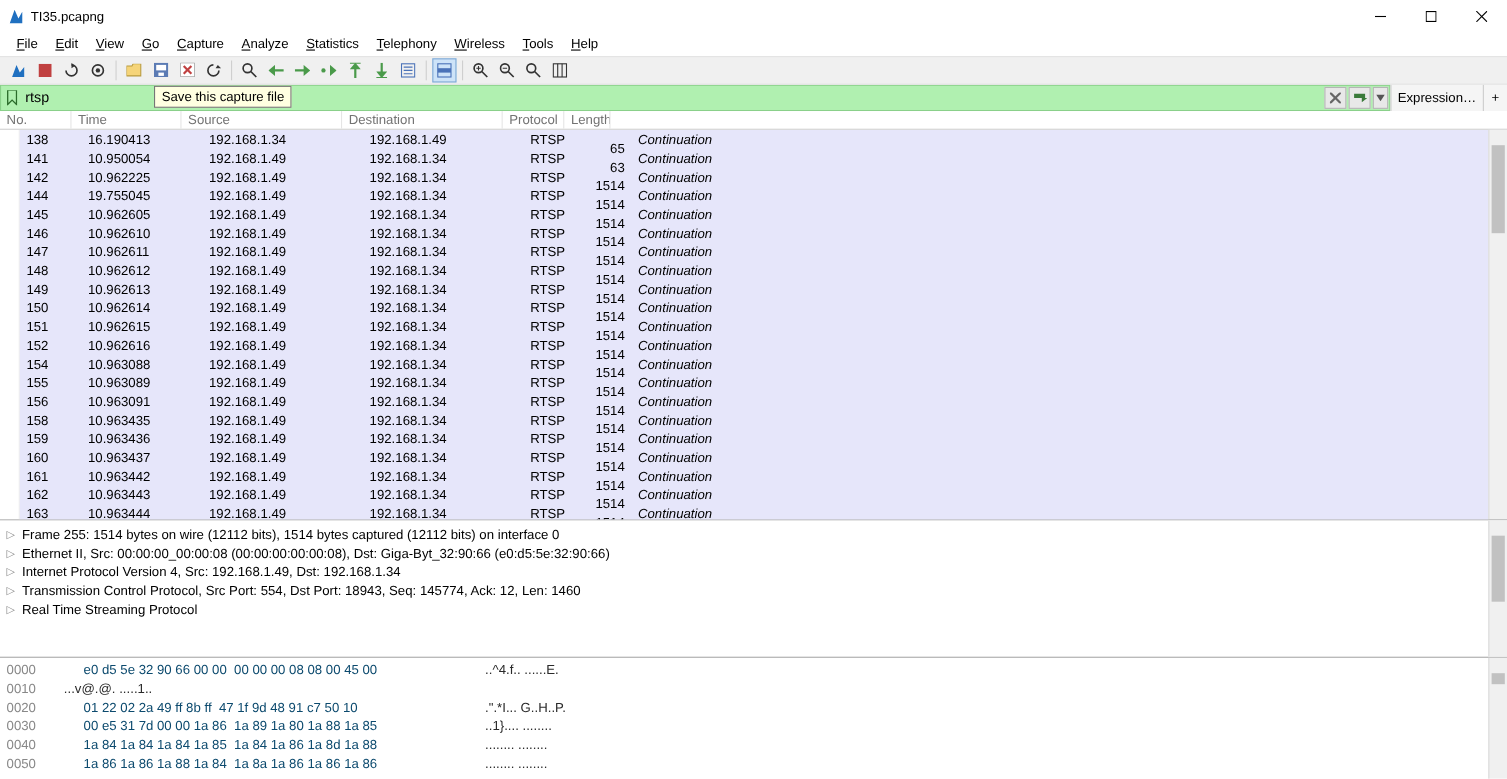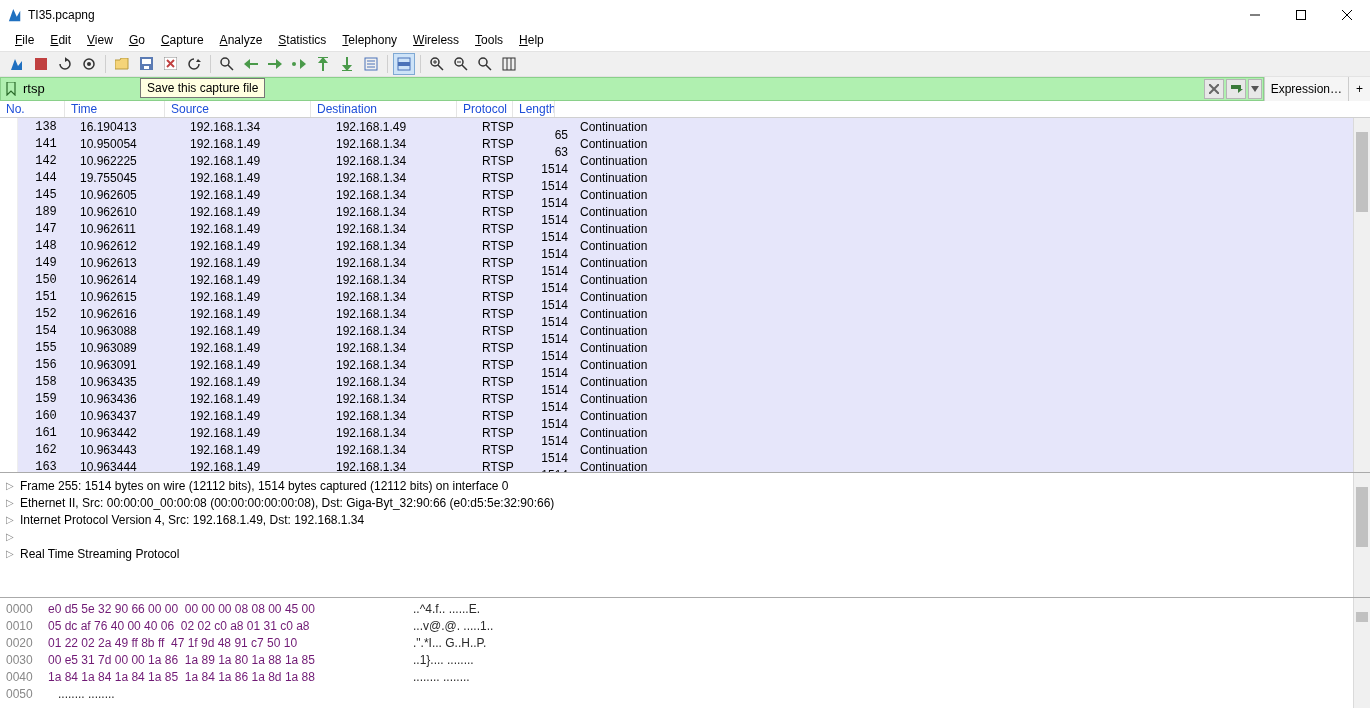--- a/index.html
+++ b/index.html
@@ -17,43 +17,43 @@
 .tbtn { width:22px; height:22px; display:flex; align-items:center; justify-content:center; border:1px solid transparent; }
 .tsep { width:1px; height:18px; background:#cfcfcf; margin:0 3px; }
 .filterbar { height:24px; background:#b0f0b0; display:flex; align-items:center; border:1px solid #8ad08a; }
 .filter-icon { width:20px; display:flex; justify-content:center; }
 .filter-input { flex:1; background:transparent; border:none; outline:none; font-size:13px; padding:0 2px; color:#000; }
 .filter-right { display:flex; align-items:center; }
 .xbtn, .dropbtn { width:20px; height:20px; display:flex; align-items:center; justify-content:center; background:#e8e8e8; margin:1px; border:1px solid #b5b5b5; }
 .expr { padding:0 6px; background:#f5f5f5; border-left:1px solid #ccc; height:24px; display:flex; align-items:center; }
 .plusbtn { width:22px; height:24px; display:flex; align-items:center; justify-content:center; background:#f5f5f5; border-left:1px solid #ccc; }
 .columns { height:18px; background:#fff; border-bottom:1px solid #d0d0d0; display:flex; align-items:center; position:relative; }
-.col { border-right:1px solid #e5e5e5; padding:0 6px; height:100%; display:flex; align-items:center; font-size:12px; color:#1d4ed8; overflow:hidden; }
+.col { border-right:1px solid #e5e5e5; padding:0 6px; height:100%; display:flex; align-items:center; font-size:12px; color:#737373; overflow:hidden; }
 .packet-area { flex:0 0 auto; height:355px; display:flex; border-bottom:1px solid #aaa; }
 .packet-list { flex:1; overflow:hidden; background:#e6e6fa; }
 .row { display:flex; height:17px; align-items:center; font-family:Consolas,monospace; font-size:12px; color:#000; background:#e6e6fa; }
 .row div { padding:0 6px; overflow:hidden; white-space:nowrap; }
-.c-no { width:56px; text-align:center;font-family:Liberation Mono, monospace; }
+.c-no { width:56px; text-align:left; }
 .c-time { width:110px; }
 .c-src { width:146px; }
 .c-dst { width:146px; }
 .c-proto { width:56px; }
 .c-len { width:42px; text-align:right;margin-top:16px; }
-.c-info { flex:1; }
+.c-info { flex:1;font-style:italic; }
 .vscroll { width:17px; background:#f0f0f0; border-left:1px solid #dadada; position:relative; }
 .vscroll .thumb { position:absolute; left:2px; right:2px; background:#c1c1c1; }
 .details { height:126px; border-bottom:1px solid #aaa; display:flex; }
 .details-body { flex:1; padding:4px 6px; font-family:Consolas,monospace; font-size:12px; overflow:hidden; }
 .detail-line { display:flex; align-items:center; height:17px; gap:4px; }
 .caret { color:#888; font-size:10px; width:10px; }
 .hex { flex:1; display:flex; }
 .hex-body { flex:1; padding:4px 6px; font-family:Consolas,monospace; font-size:12px; color:#6a6a6a; overflow:hidden; }
 .hex-line { display:flex; height:17px; }
 .hex-off { width:42px; color:#888; }
-.hex-bytes { width:355px; color:#701a75; white-space:pre; }
+.hex-bytes { width:355px; color:#0c4a6e; white-space:pre;margin-left:28px; }
 .hex-ascii { color:#2a2a2a; white-space:pre; }
 .tooltip { position:absolute; top:26px; left:140px; background:#ffffe1; border:1px solid #767676; padding:2px 6px; font-size:12px; z-index:50; }
 .leftgutter { width:18px; background:#fff; border-right:1px solid #eee; }
 svg { display:block; }
 </style>
 </head>
 <body>
 
 <div class="titlebar">
   <div class="titlebar-left">
@@ -315,21 +315,21 @@
       <div class="row">
         <div class="c-no">145</div>
         <div class="c-time">10.962605</div>
         <div class="c-src">192.168.1.49</div>
         <div class="c-dst">192.168.1.34</div>
         <div class="c-proto">RTSP</div>
         <div class="c-len">1514</div>
         <div class="c-info">Continuation</div>
       </div>
       <div class="row">
-        <div class="c-no">189</div>
+        <div class="c-no">146</div>
         <div class="c-time">10.962610</div>
         <div class="c-src">192.168.1.49</div>
         <div class="c-dst">192.168.1.34</div>
         <div class="c-proto">RTSP</div>
         <div class="c-len">1514</div>
         <div class="c-info">Continuation</div>
       </div>
       <div class="row">
         <div class="c-no">147</div>
         <div class="c-time">10.962611</div>
@@ -480,59 +480,60 @@
       <div class="detail-line">
         <span class="caret">▷</span>
         <span>Ethernet II, Src: 00:00:00_00:00:08 (00:00:00:00:00:08), Dst: Giga-Byt_32:90:66 (e0:d5:5e:32:90:66)</span>
       </div>
       <div class="detail-line">
         <span class="caret">▷</span>
         <span>Internet Protocol Version 4, Src: 192.168.1.49, Dst: 192.168.1.34</span>
       </div>
       <div class="detail-line">
         <span class="caret">▷</span>
+        <span>Transmission Control Protocol, Src Port: 554, Dst Port: 18943, Seq: 145774, Ack: 12, Len: 1460</span>
       </div>
       <div class="detail-line">
         <span class="caret">▷</span>
         <span>Real Time Streaming Protocol</span>
       </div>
     </div>
   <div class="vscroll">
       <div class="thumb" style="top:14px;height:60px"></div>
     </div>
 </div>
 
 <div class="hex">
   <div class="hex-body" id="hex-body">
       <div class="hex-line">
         <span class="hex-off">0000</span>
         <span class="hex-bytes">e0 d5 5e 32 90 66 00 00  00 00 00 08 08 00 45 00</span>
         <span class="hex-ascii">   ..^4.f.. ......E.</span>
       </div>
       <div class="hex-line">
         <span class="hex-off">0010</span>
-        <span class="hex-bytes">05 dc af 76 40 00 40 06  02 02 c0 a8 01 31 c0 a8</span>
         <span class="hex-ascii">   ...v@.@. .....1..</span>
       </div>
       <div class="hex-line">
         <span class="hex-off">0020</span>
         <span class="hex-bytes">01 22 02 2a 49 ff 8b ff  47 1f 9d 48 91 c7 50 10</span>
         <span class="hex-ascii">   .".*I... G..H..P.</span>
       </div>
       <div class="hex-line">
         <span class="hex-off">0030</span>
         <span class="hex-bytes">00 e5 31 7d 00 00 1a 86  1a 89 1a 80 1a 88 1a 85</span>
         <span class="hex-ascii">   ..1}.... ........</span>
       </div>
       <div class="hex-line">
         <span class="hex-off">0040</span>
         <span class="hex-bytes">1a 84 1a 84 1a 84 1a 85  1a 84 1a 86 1a 8d 1a 88</span>
         <span class="hex-ascii">   ........ ........</span>
       </div>
       <div class="hex-line">
         <span class="hex-off">0050</span>
+        <span class="hex-bytes">1a 86 1a 86 1a 88 1a 84  1a 8a 1a 86 1a 86 1a 86</span>
         <span class="hex-ascii">   ........ ........</span>
       </div>
     </div>
   <div class="vscroll">
       <div class="thumb" style="top:14px;height:10px"></div>
     </div>
 </div>
 
 </body></html>

